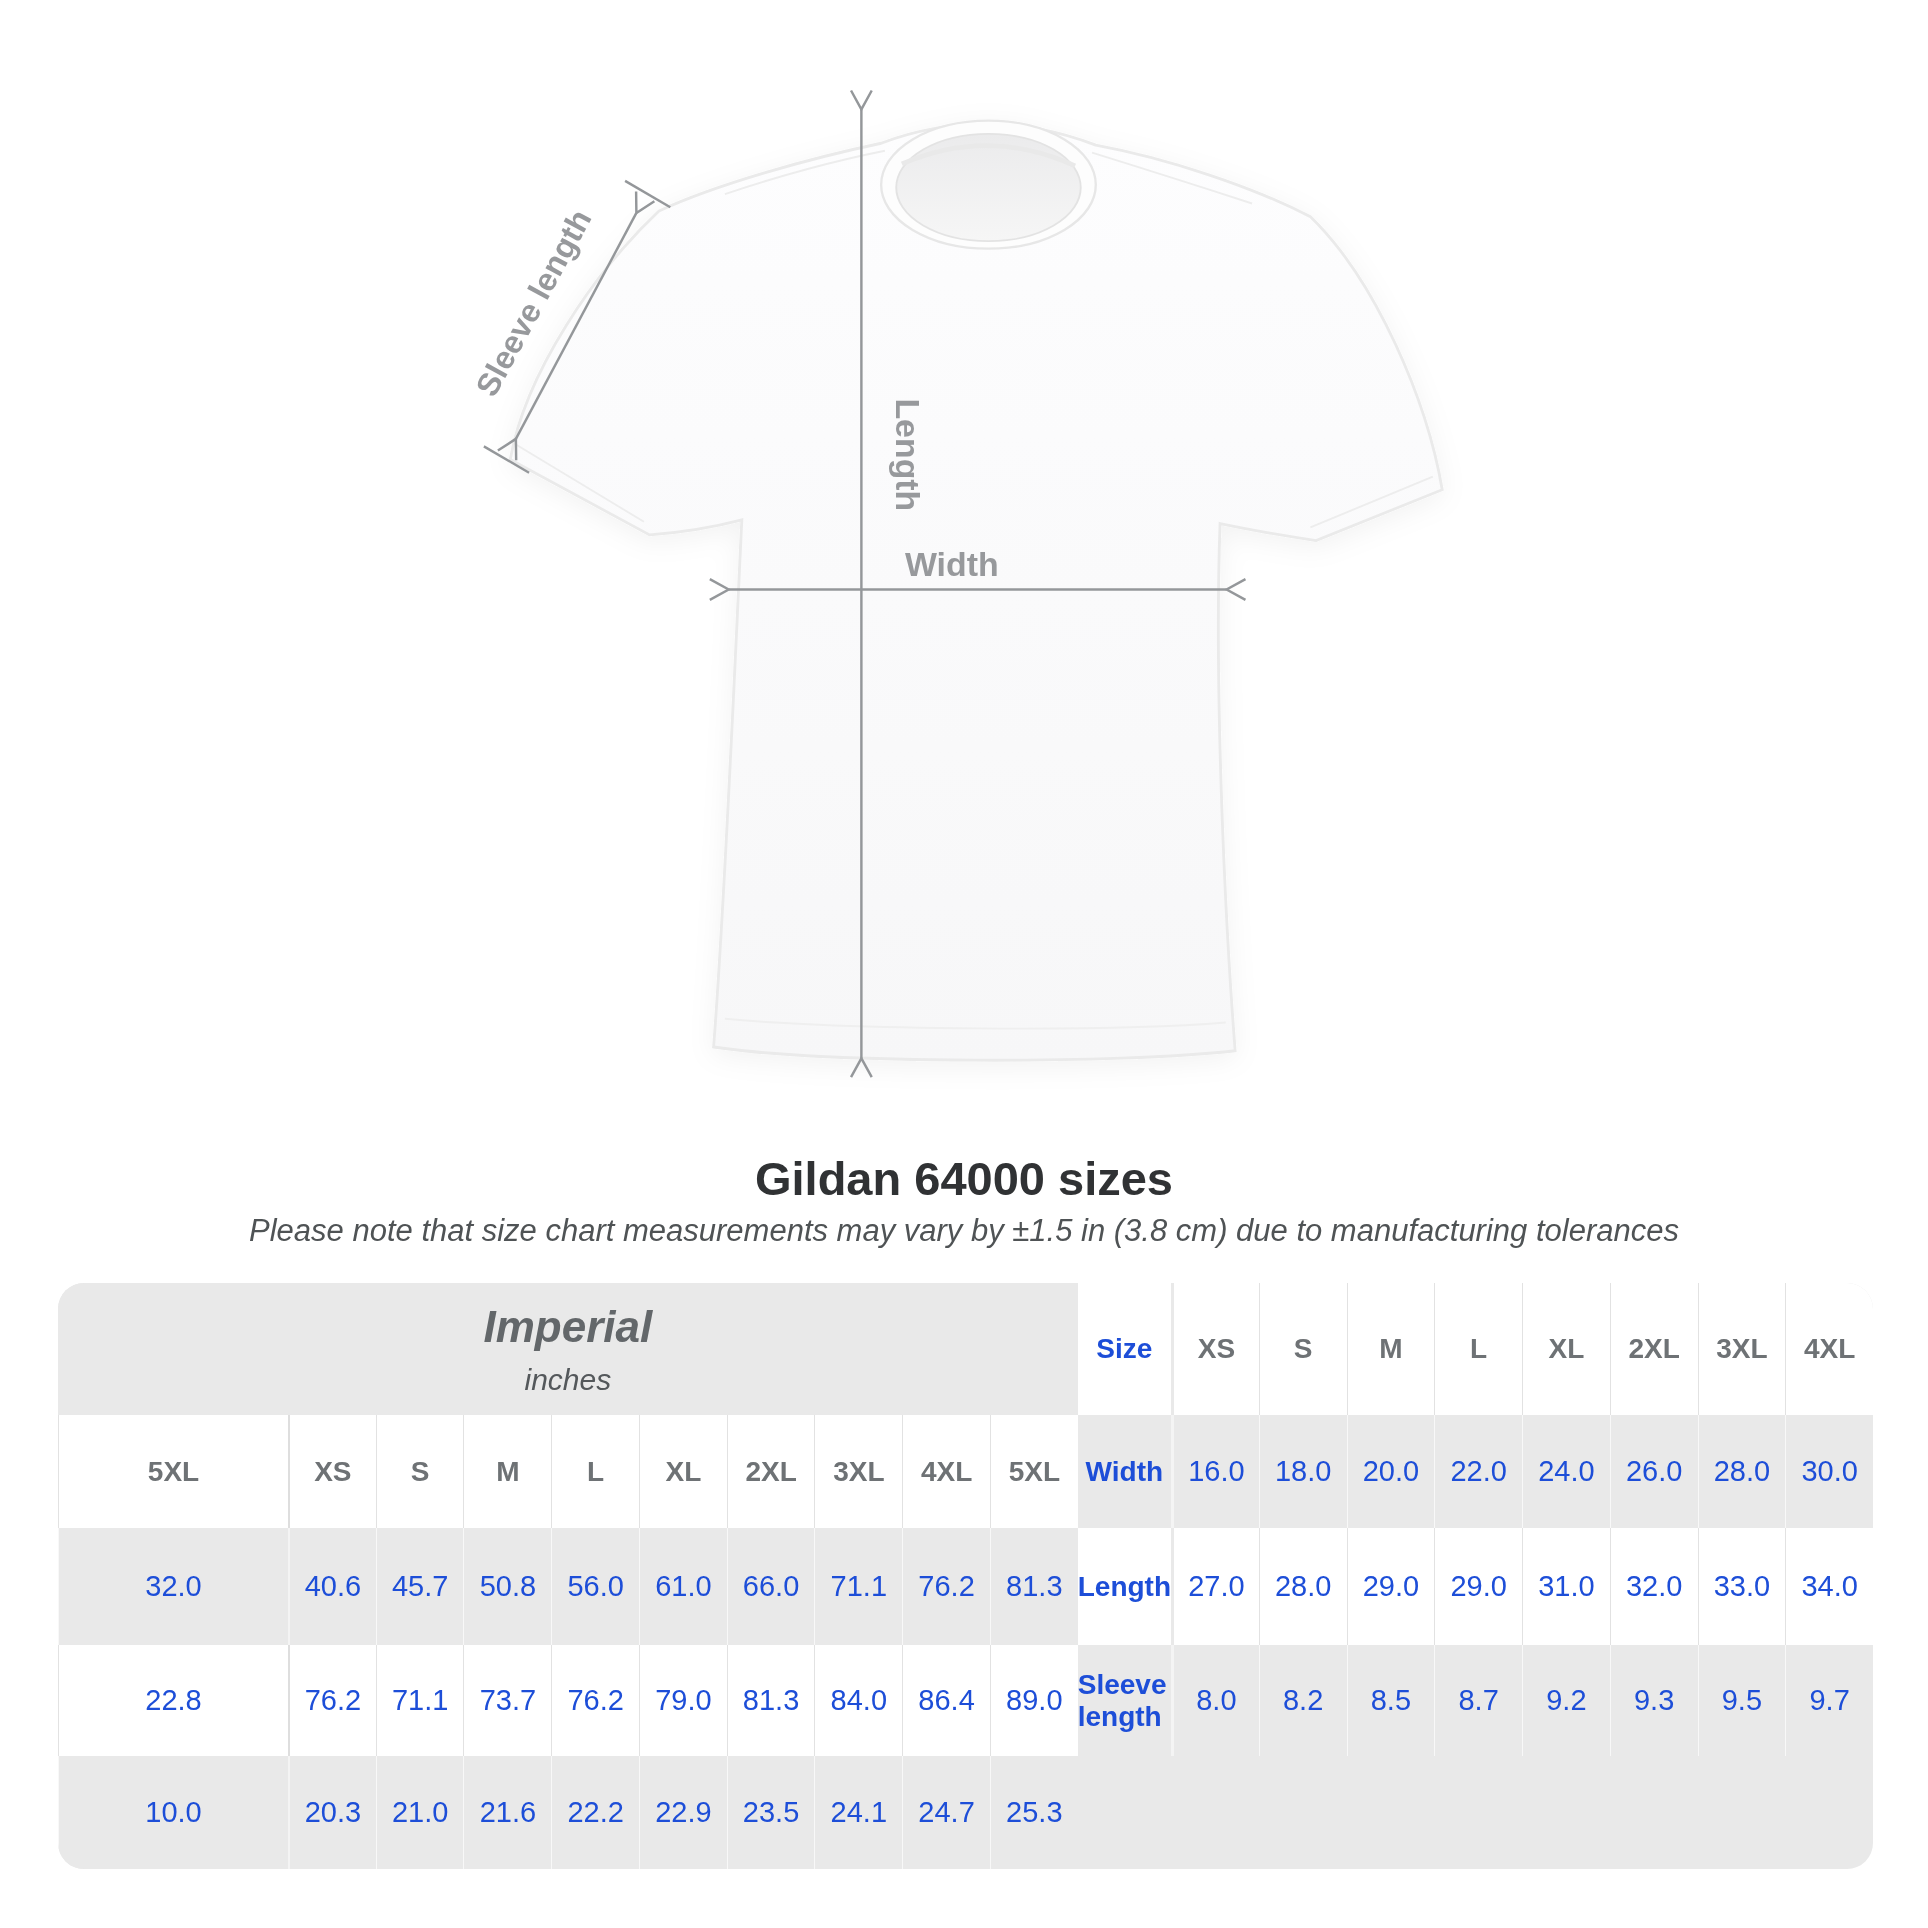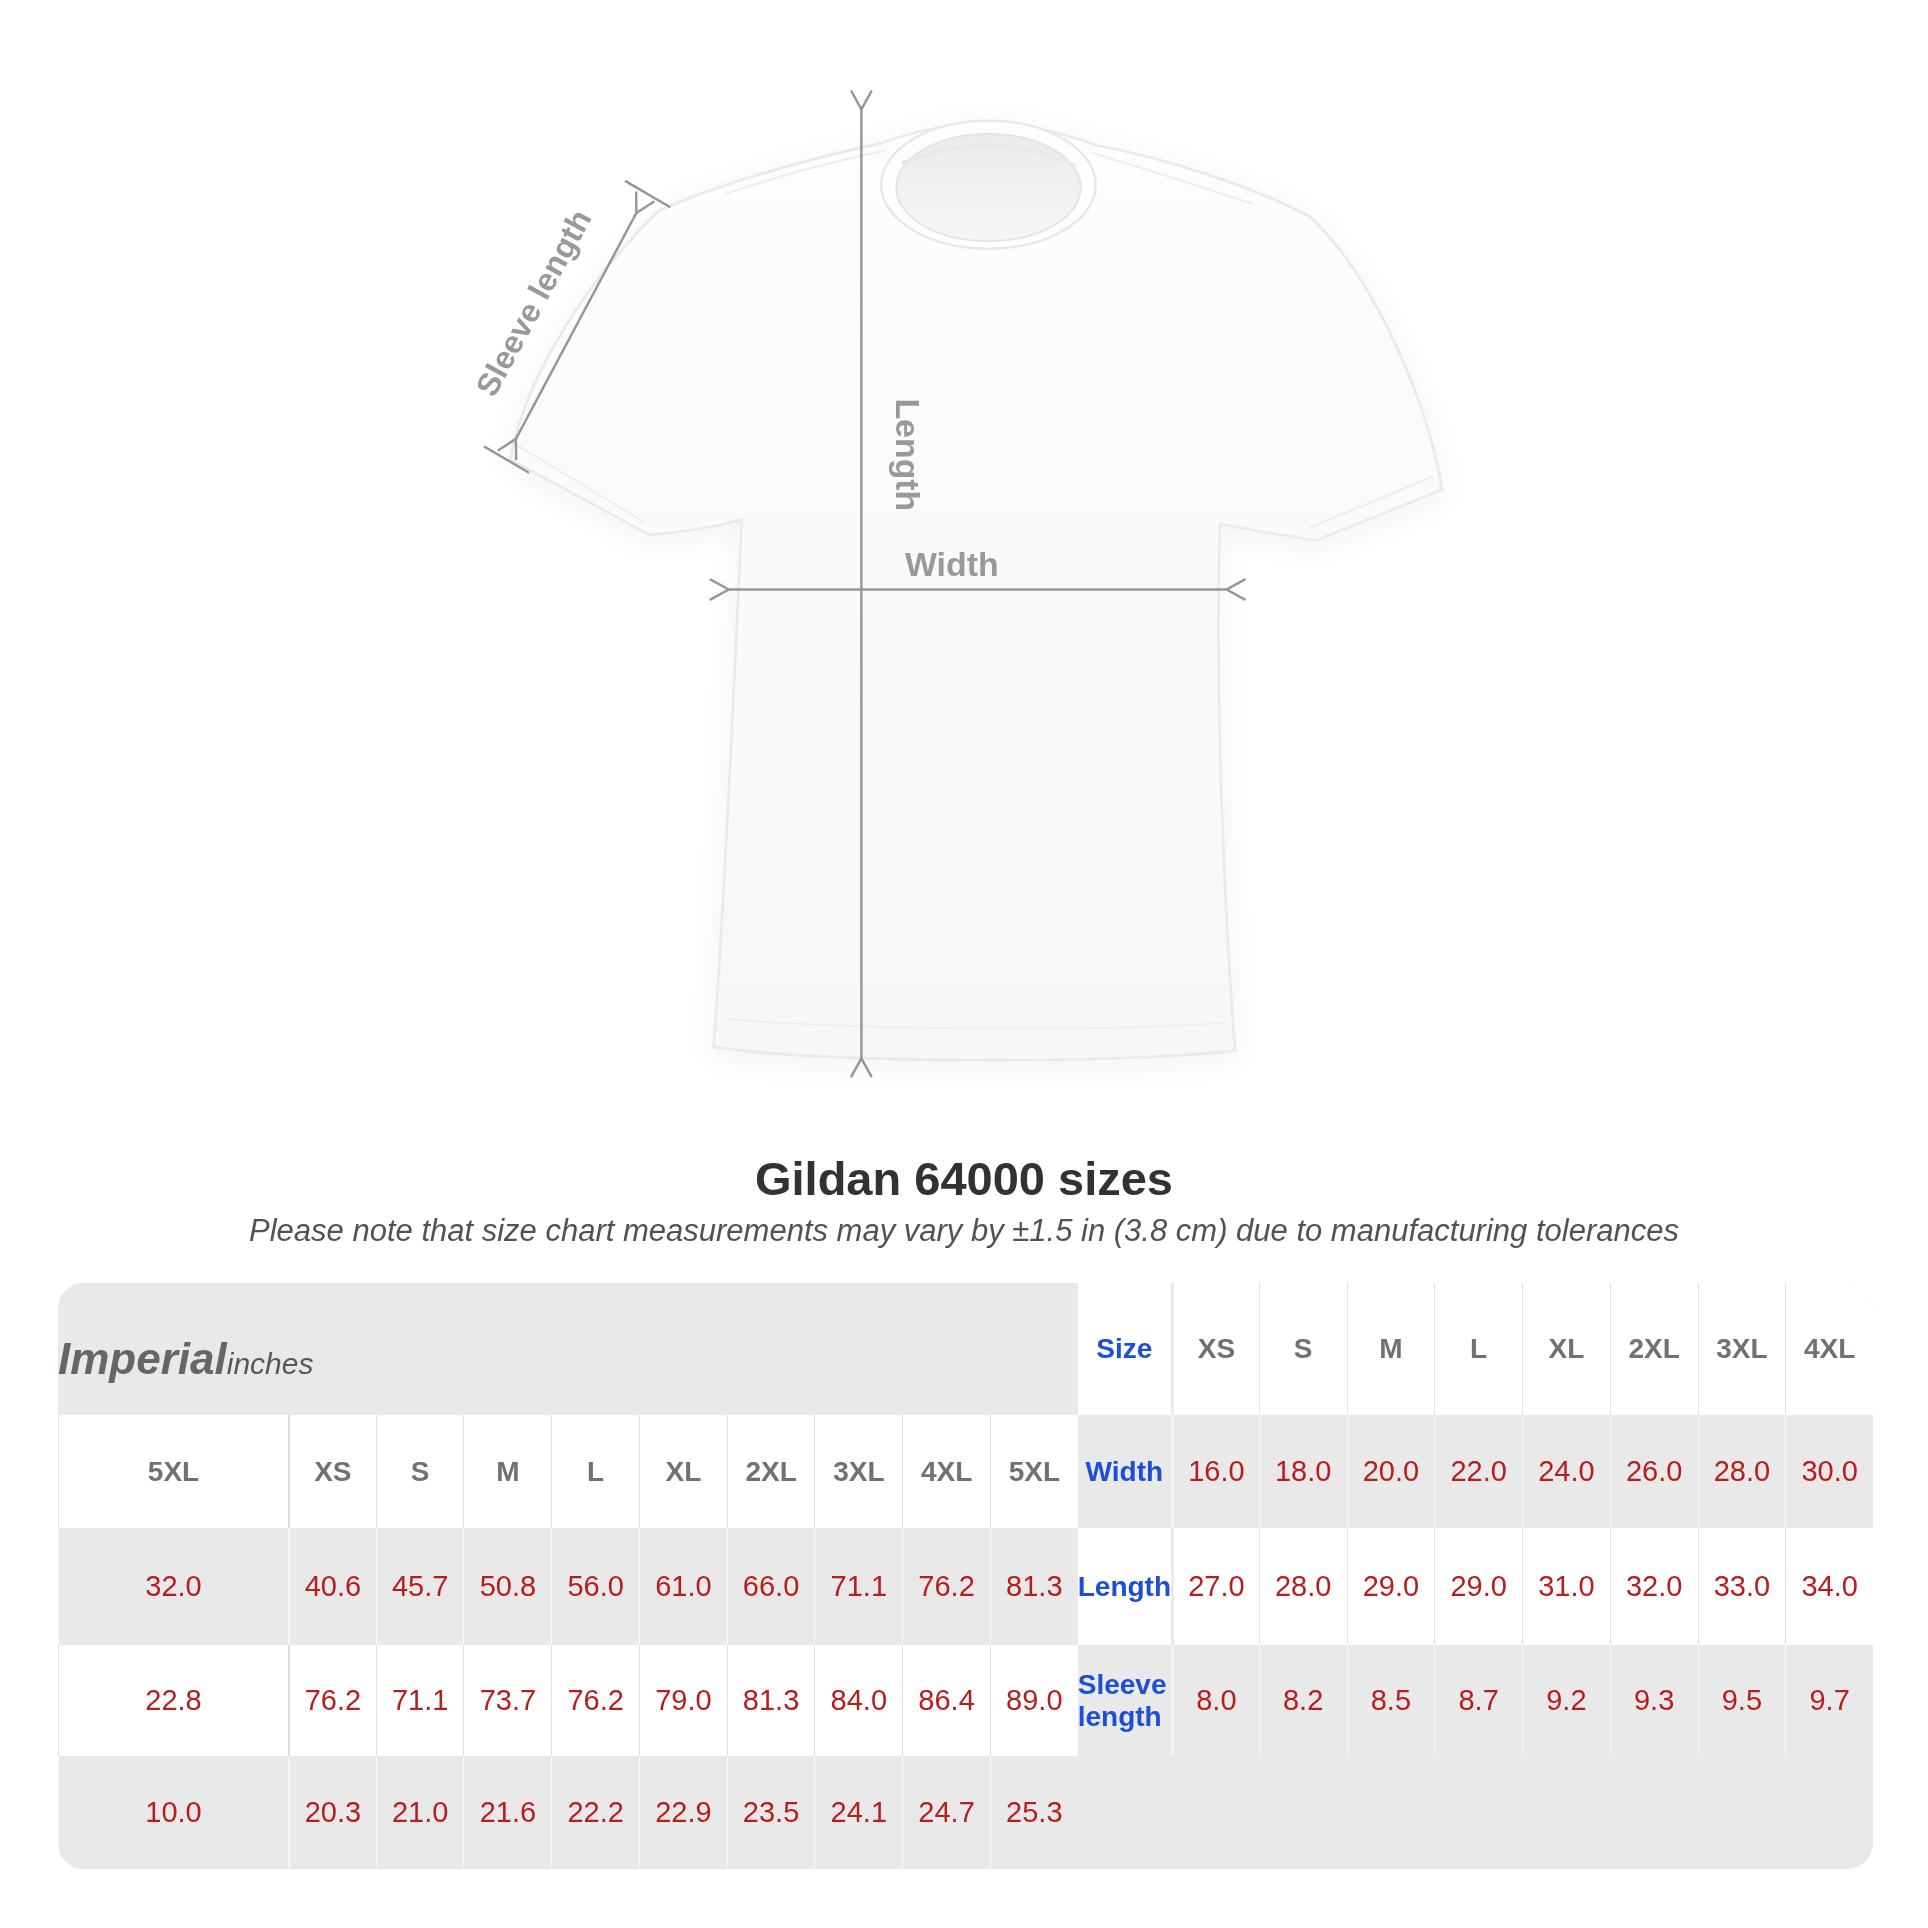--- a/index.html
+++ b/index.html
@@ -26,34 +26,34 @@
 
   
   #size-table {
     position:absolute; left:58px; top:1283px; width:1815px; height:586px;
     background:#e9e9e9; border-radius:26px; overflow:hidden;
     display:grid;
     grid-template-columns:230px repeat(18, 1fr);
     grid-template-rows:132px 113px 117px 111px 113px;
   }
   .band {
-    grid-row:1; display:flex; flex-direction:row; align-items:center;
+    grid-row:1; display:flex; flex-direction:column; align-items:center;
     padding-top:19px; background:#e9e9e9;
   }
   #imperial-band { grid-column:1 / 11; }
   #metric-band   { grid-column:11 / 20; }
   .sys-label { font-size:44px; font-weight:bold; font-style:italic; color:#63676a; }
   .sys-unit  { font-size:30px; font-style:italic; color:#54585b; margin-top:11.3px; }
 
   .cell { display:flex; align-items:center; justify-content:center; }
   .w { background:#ffffff; }
   .g { background:#e9e9e9; }
   .lbl { font-weight:bold; color:#1d4ed8; font-size:28px; }
   .sz  { font-weight:bold; color:#6e7275; font-size:28px; }
-  .num { color:#b91c1c; font-size:29px; }
+  .num { color:#1d4ed8; font-size:29px; }
   .w.d  { border-left:1.9px solid #e2e2e2; }
   .g.d  { border-left:1.9px solid #f8f8f8; }
   .w.ds { border-left:3.8px solid #e9e9e9; }
   .g.ds { border-left:3.8px solid #f4f4f4; }
   .w.dm { border-left:2.8px solid #dedede; }
   .g.dm { border-left:2.8px solid #f4f4f4; }
 </style>
 </head>
 <body>
 

